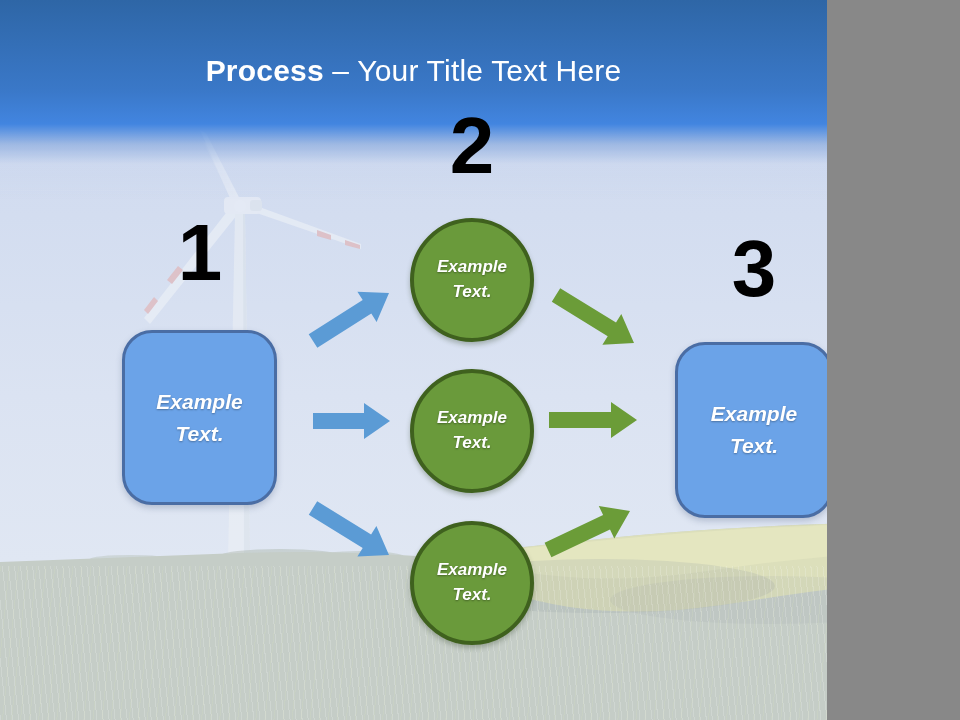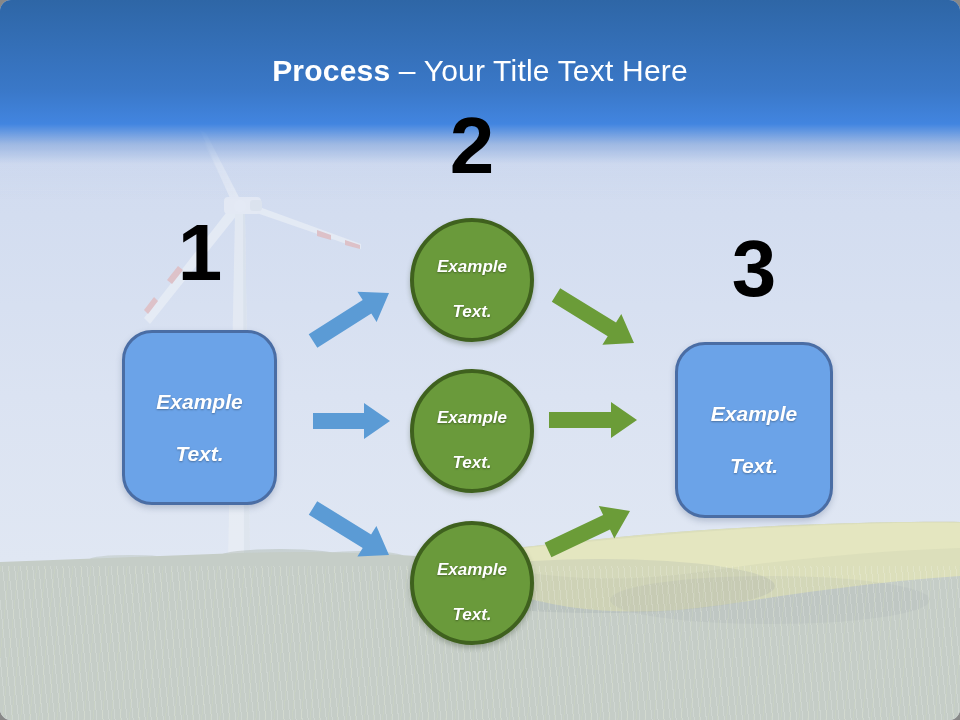--- a/index.html
+++ b/index.html
@@ -1,20 +1,19 @@
 <!DOCTYPE html>
 <html><head>
 <meta charset="utf-8">
 <style>
   html,body{margin:0;padding:0;background:#888;}
   .slide{
-    position:relative;width:960px;height:720px;overflow:hidden;
+    position:relative;width:827px;height:720px;overflow:hidden;
     font-family:"Liberation Sans",sans-serif;
     background:linear-gradient(180deg,#ccd7ee 0%,#d3ddf0 30%,#dbe3f2 55%,#e0e7f3 78%,#dfe6f1 100%);
-    border-radius:11px;
   }
   .layer{position:absolute;inset:0;}
   
   .grass-texture{
     position:absolute;left:0;right:0;top:566px;bottom:0;
     background:
       repeating-linear-gradient(84deg, rgba(255,255,255,0.18) 0 1px, rgba(255,255,255,0) 1px 6px),
       repeating-linear-gradient(96deg, rgba(210,220,190,0.25) 0 1px, rgba(210,220,190,0) 1px 9px);
     pointer-events:none;
   }
@@ -58,21 +57,21 @@
     background:var(--circle-fill,#6a9a3b);
     border:4px solid var(--circle-border,#3f611e);
     display:flex;flex-direction:column;align-items:center;justify-content:center;
     box-shadow:0 3px 5px rgba(40,60,25,0.3);
     color:#fff;font-weight:bold;font-style:italic;font-size:17px;line-height:1.45;
     text-shadow:0 1px 2px rgba(0,0,0,0.35);text-align:center;
   }
   .circ-1{left:410px;top:218px;}
   .circ-2{left:410px;top:369px;}
   .circ-3{left:410px;top:521px;}
-  .txt-line{display:block;margin-top:20px;}
+  .txt-line{display:block;}
 </style>
 </head>
 <body>
 
 <div class="slide" style="--header-top: #2e66a6; --header-bottom: #4285e0; --title-color: #ffffff; --number-color: #000000; --box-fill: #6ba3e8; --box-border: #4a6da4; --circle-fill: #6a9a3b; --circle-border: #3f611e;">
 
   <svg class="layer" width="960" height="720" viewBox="0 0 960 720" aria-hidden="true">
 
     <g opacity="0.55">
       <polygon points="200,130 206,133 242,203 234,207" fill="#f1f4f8"></polygon>

